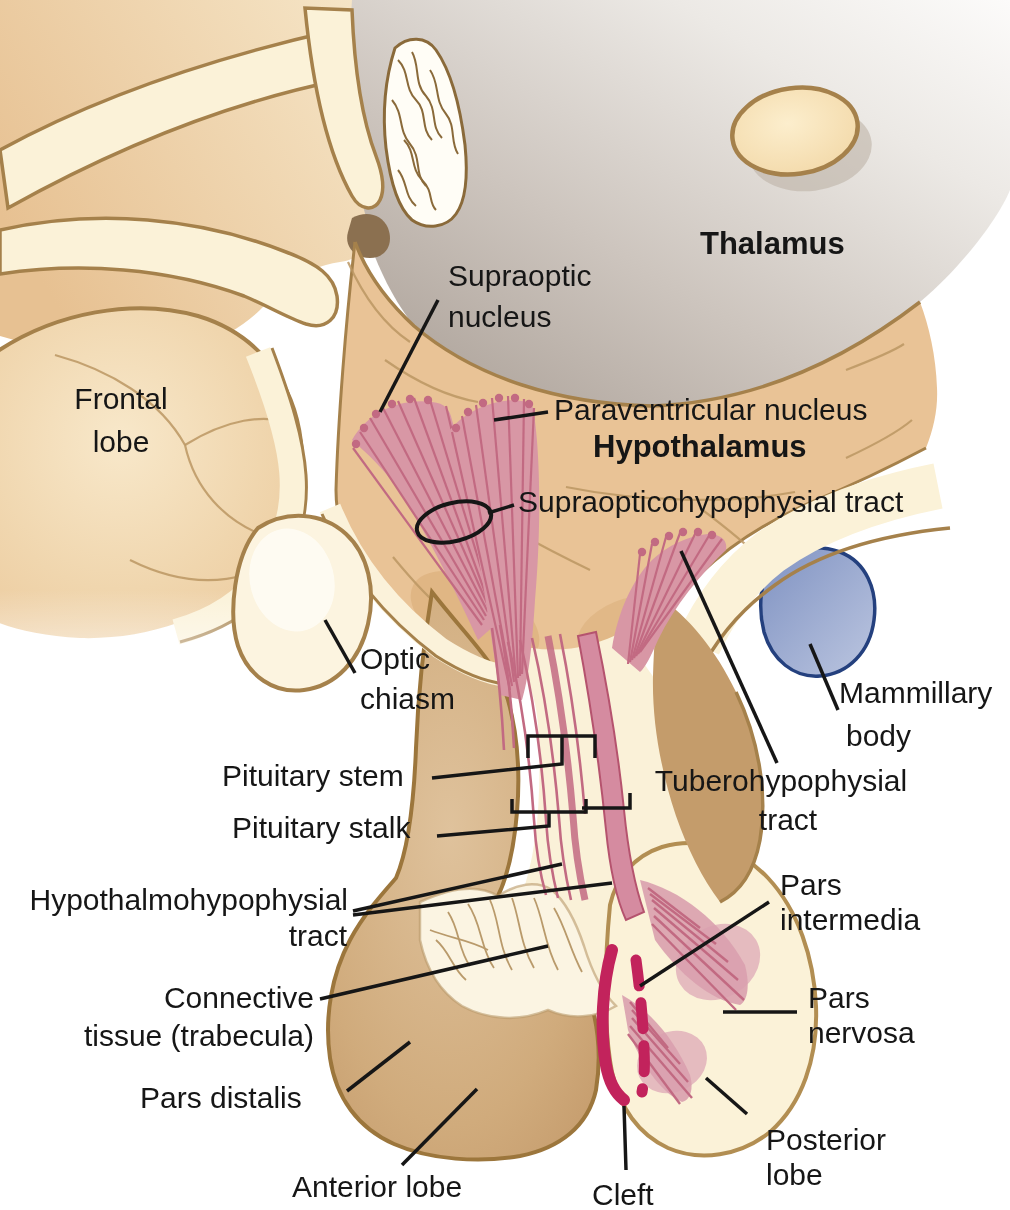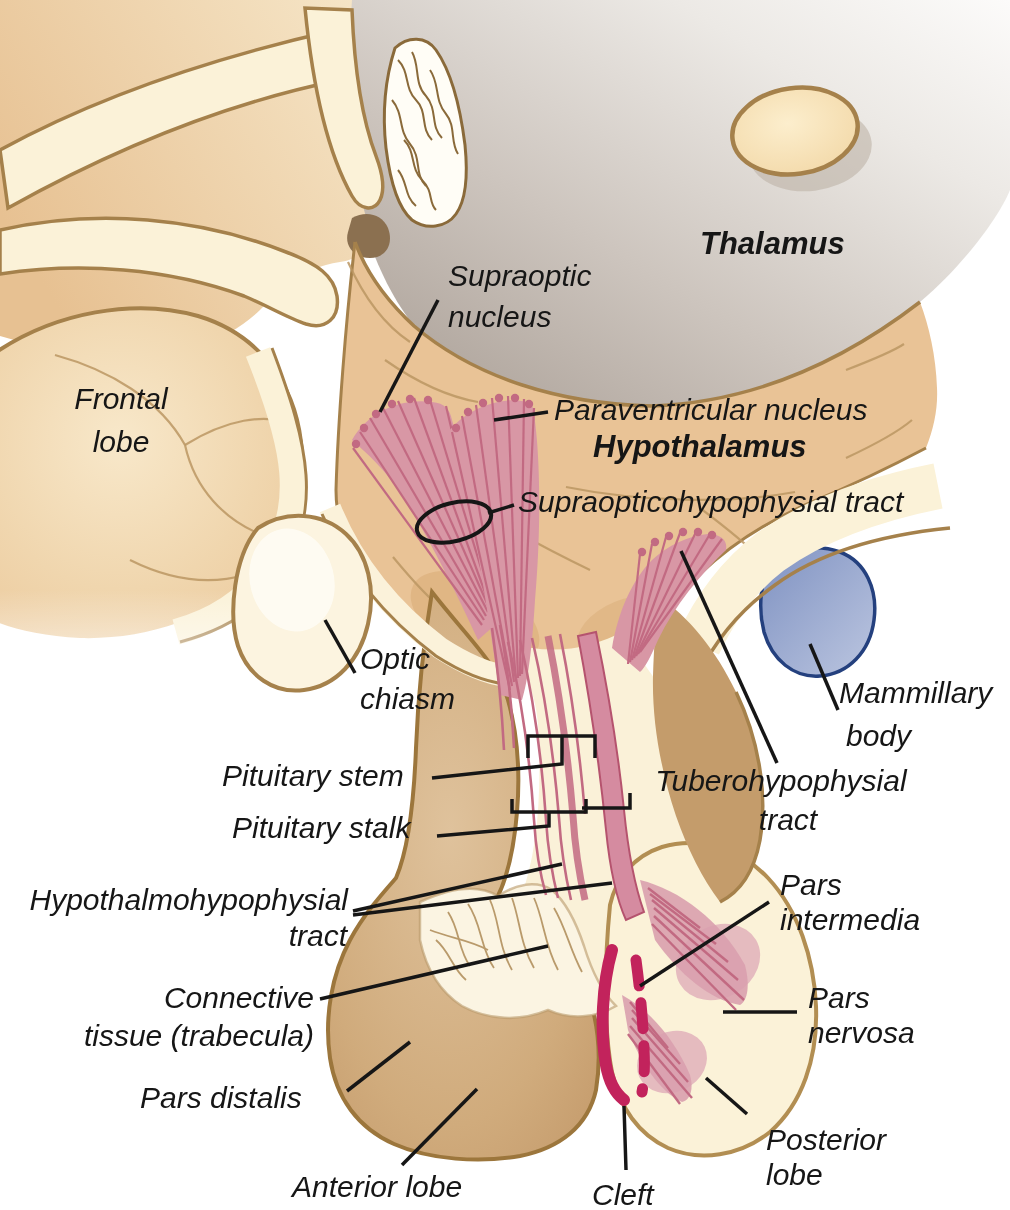--- a/index.html
+++ b/index.html
@@ -1,16 +1,16 @@
 <!DOCTYPE html>
 <html><head>
 <meta charset="utf-8">
 <style>
   html,body{margin:0;padding:0;background:#fff;}
-  .stage{width:1010px;height:1210px;position:relative;background:#fff;overflow:hidden;font-style:italic;}
+  .stage{width:1010px;height:1210px;position:relative;background:#fff;overflow:hidden;}
   svg{display:block;}
   .lbl{font-family:"Liberation Sans",sans-serif;font-size:30px;fill:#161616;}
   .lbl-bold{font-family:"Liberation Sans",sans-serif;font-size:31px;font-weight:bold;fill:#161616;}
   .leader{stroke:#161616;stroke-width:3.5;fill:none;}
   .edge{stroke:#a5814b;fill:none;}
   .faint{stroke:#bb9663;stroke-width:2.2;fill:none;opacity:.85;}
   .pinkline{stroke:#c26a82;fill:none;}
 </style>
 </head>
 <body>

